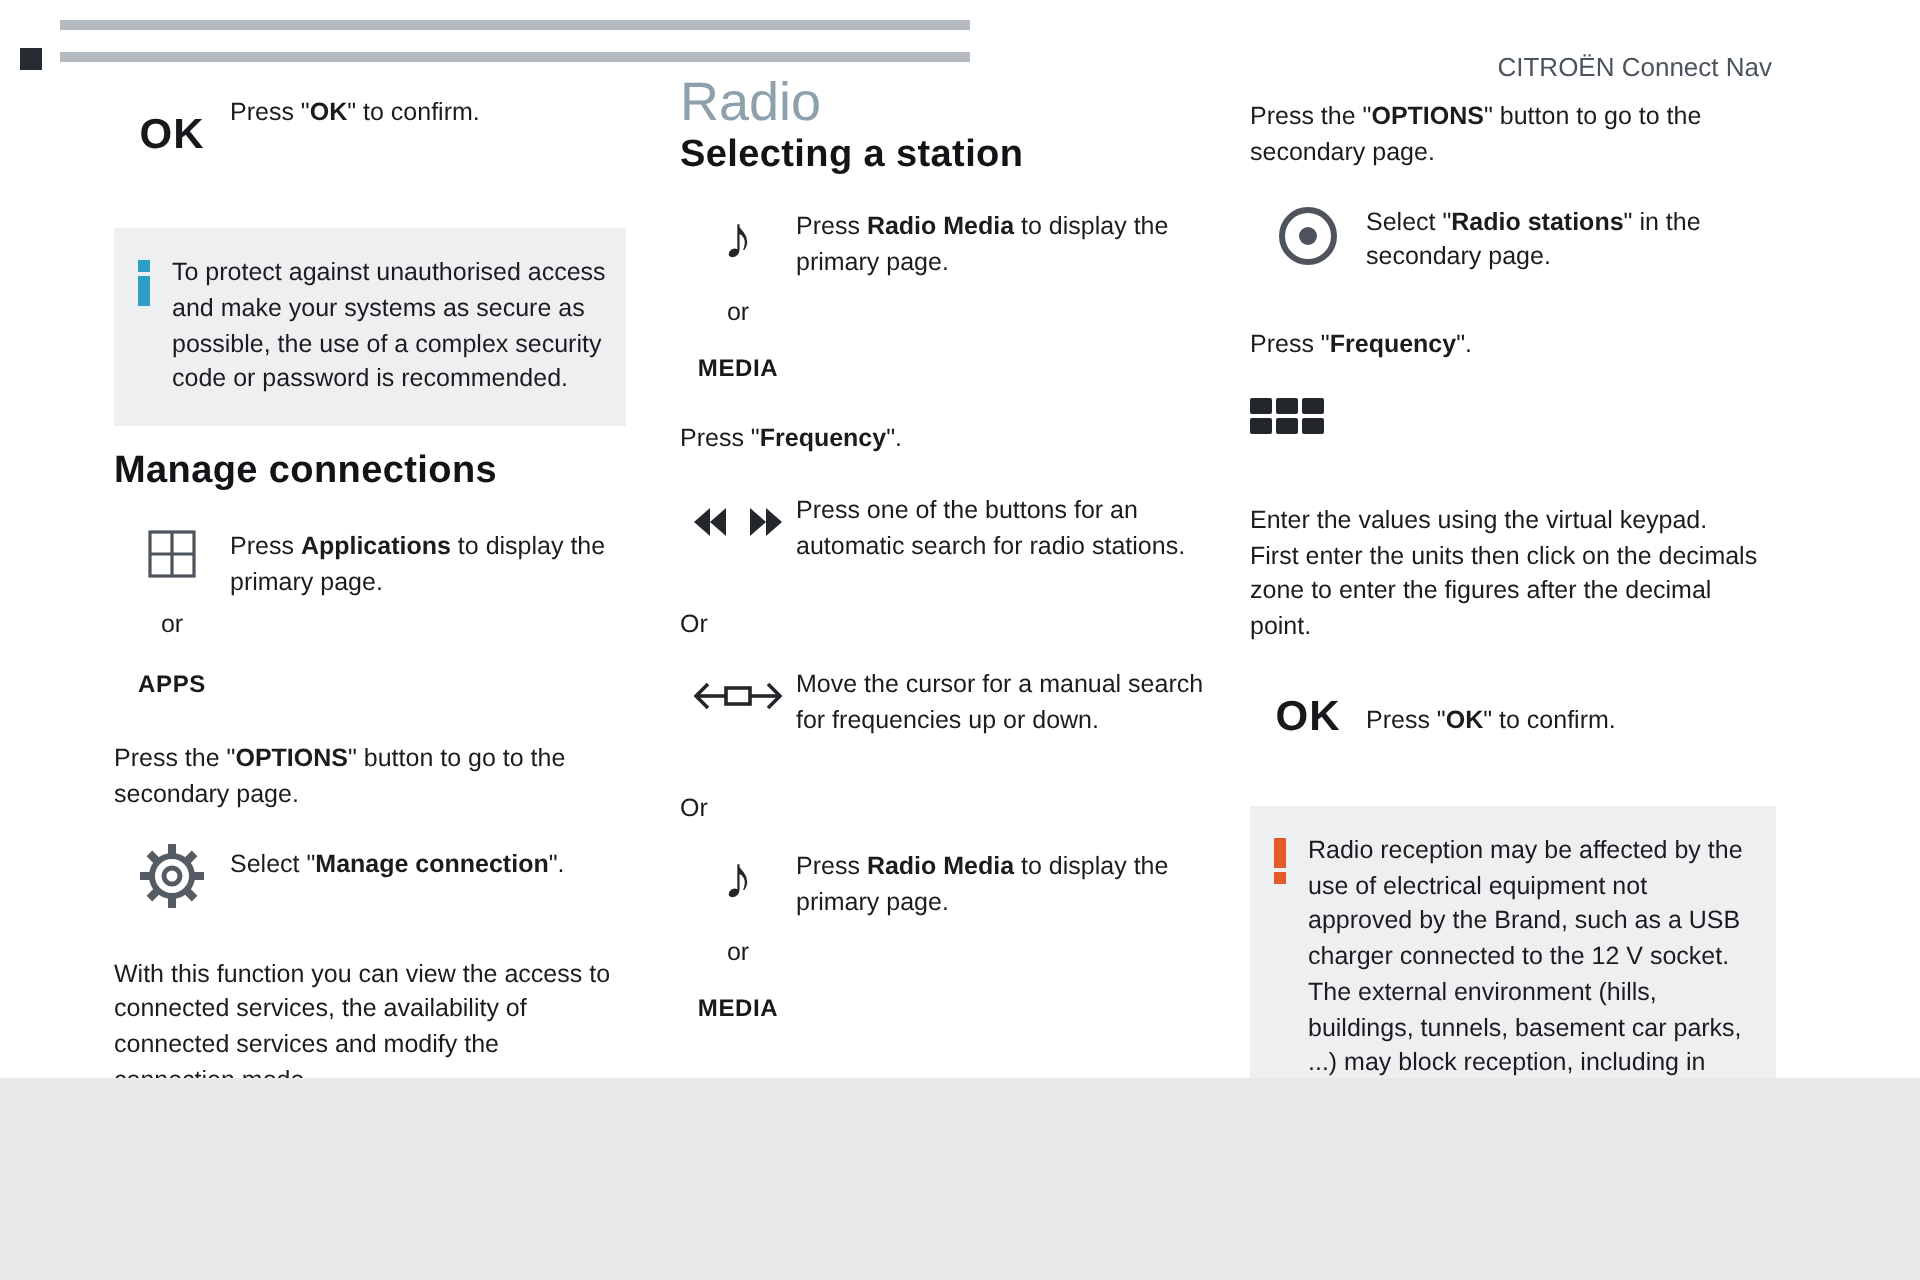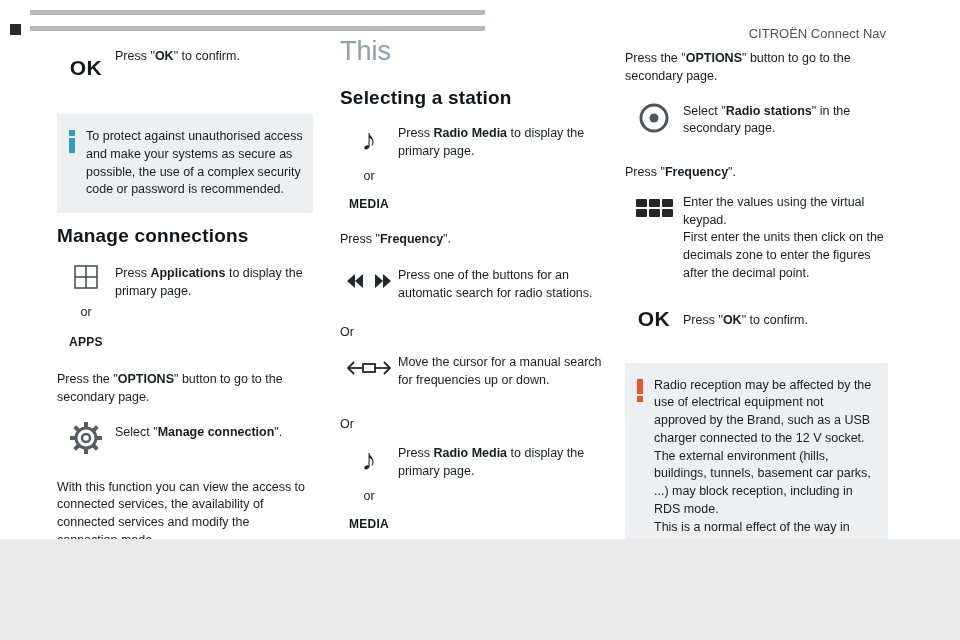--- a/index.html
+++ b/index.html
@@ -114,22 +114,22 @@
         </svg>
       </div>
       <p class="txt" style="margin-top:5px;"><span>Select "</span><b>Manage connection</b><span>".</span></p>
     </div>
 
     <p class="txt" style="margin-top:22px;">With this function you can view the access to connected services, the availability of connected services and modify the connection mode.</p>
   </div>
 
   <div class="col" id="col2">
 
-    <h1 class="section-title">This</h1>
-    <h2 class="section-heading" style="margin-top:20px;">Selecting a station</h2>
+    <h1 class="section-title">Radio</h1>
+    <h2 class="section-heading" style="">Selecting a station</h2>
 
     <div class="icon-row" style="margin-top:16px;">
       <div class="icon-cell">
         <span class="music-note">♪</span>
         <span class="small-or" style="margin-top:14px;">or</span>
         <span class="btn-label" style="margin-top:14px;">MEDIA</span>
       </div>
       <p class="txt"><span>Press </span><b>Radio Media</b><span> to display the primary page.</span></p>
     </div>
 
@@ -187,21 +187,21 @@
         <svg width="36" height="36" viewBox="0 0 36 36">
           <circle cx="18" cy="18" r="13" fill="none" stroke="#4d545b" stroke-width="3"></circle>
           <circle cx="18" cy="18" r="4.5" fill="#4d545b"></circle>
         </svg>
       </div>
       <p class="txt" style="margin-top:3px;"><span>Select "</span><b>Radio stations</b><span>" in the secondary page.</span></p>
     </div>
 
     <p class="txt" style="margin-top:26px;"><span>Press "</span><b>Frequency</b><span>".</span></p>
 
-    <div class="icon-row" style="margin-top:12px;">
+    <div class="icon-row" style="margin-top:12px;flex-direction:column;">
       <div class="icon-cell" style="padding-top:5px;">
         <div class="keypad">
           <span></span>
             <span></span>
             <span></span>
             <span></span>
             <span></span>
             <span></span>
         </div>
       </div>

